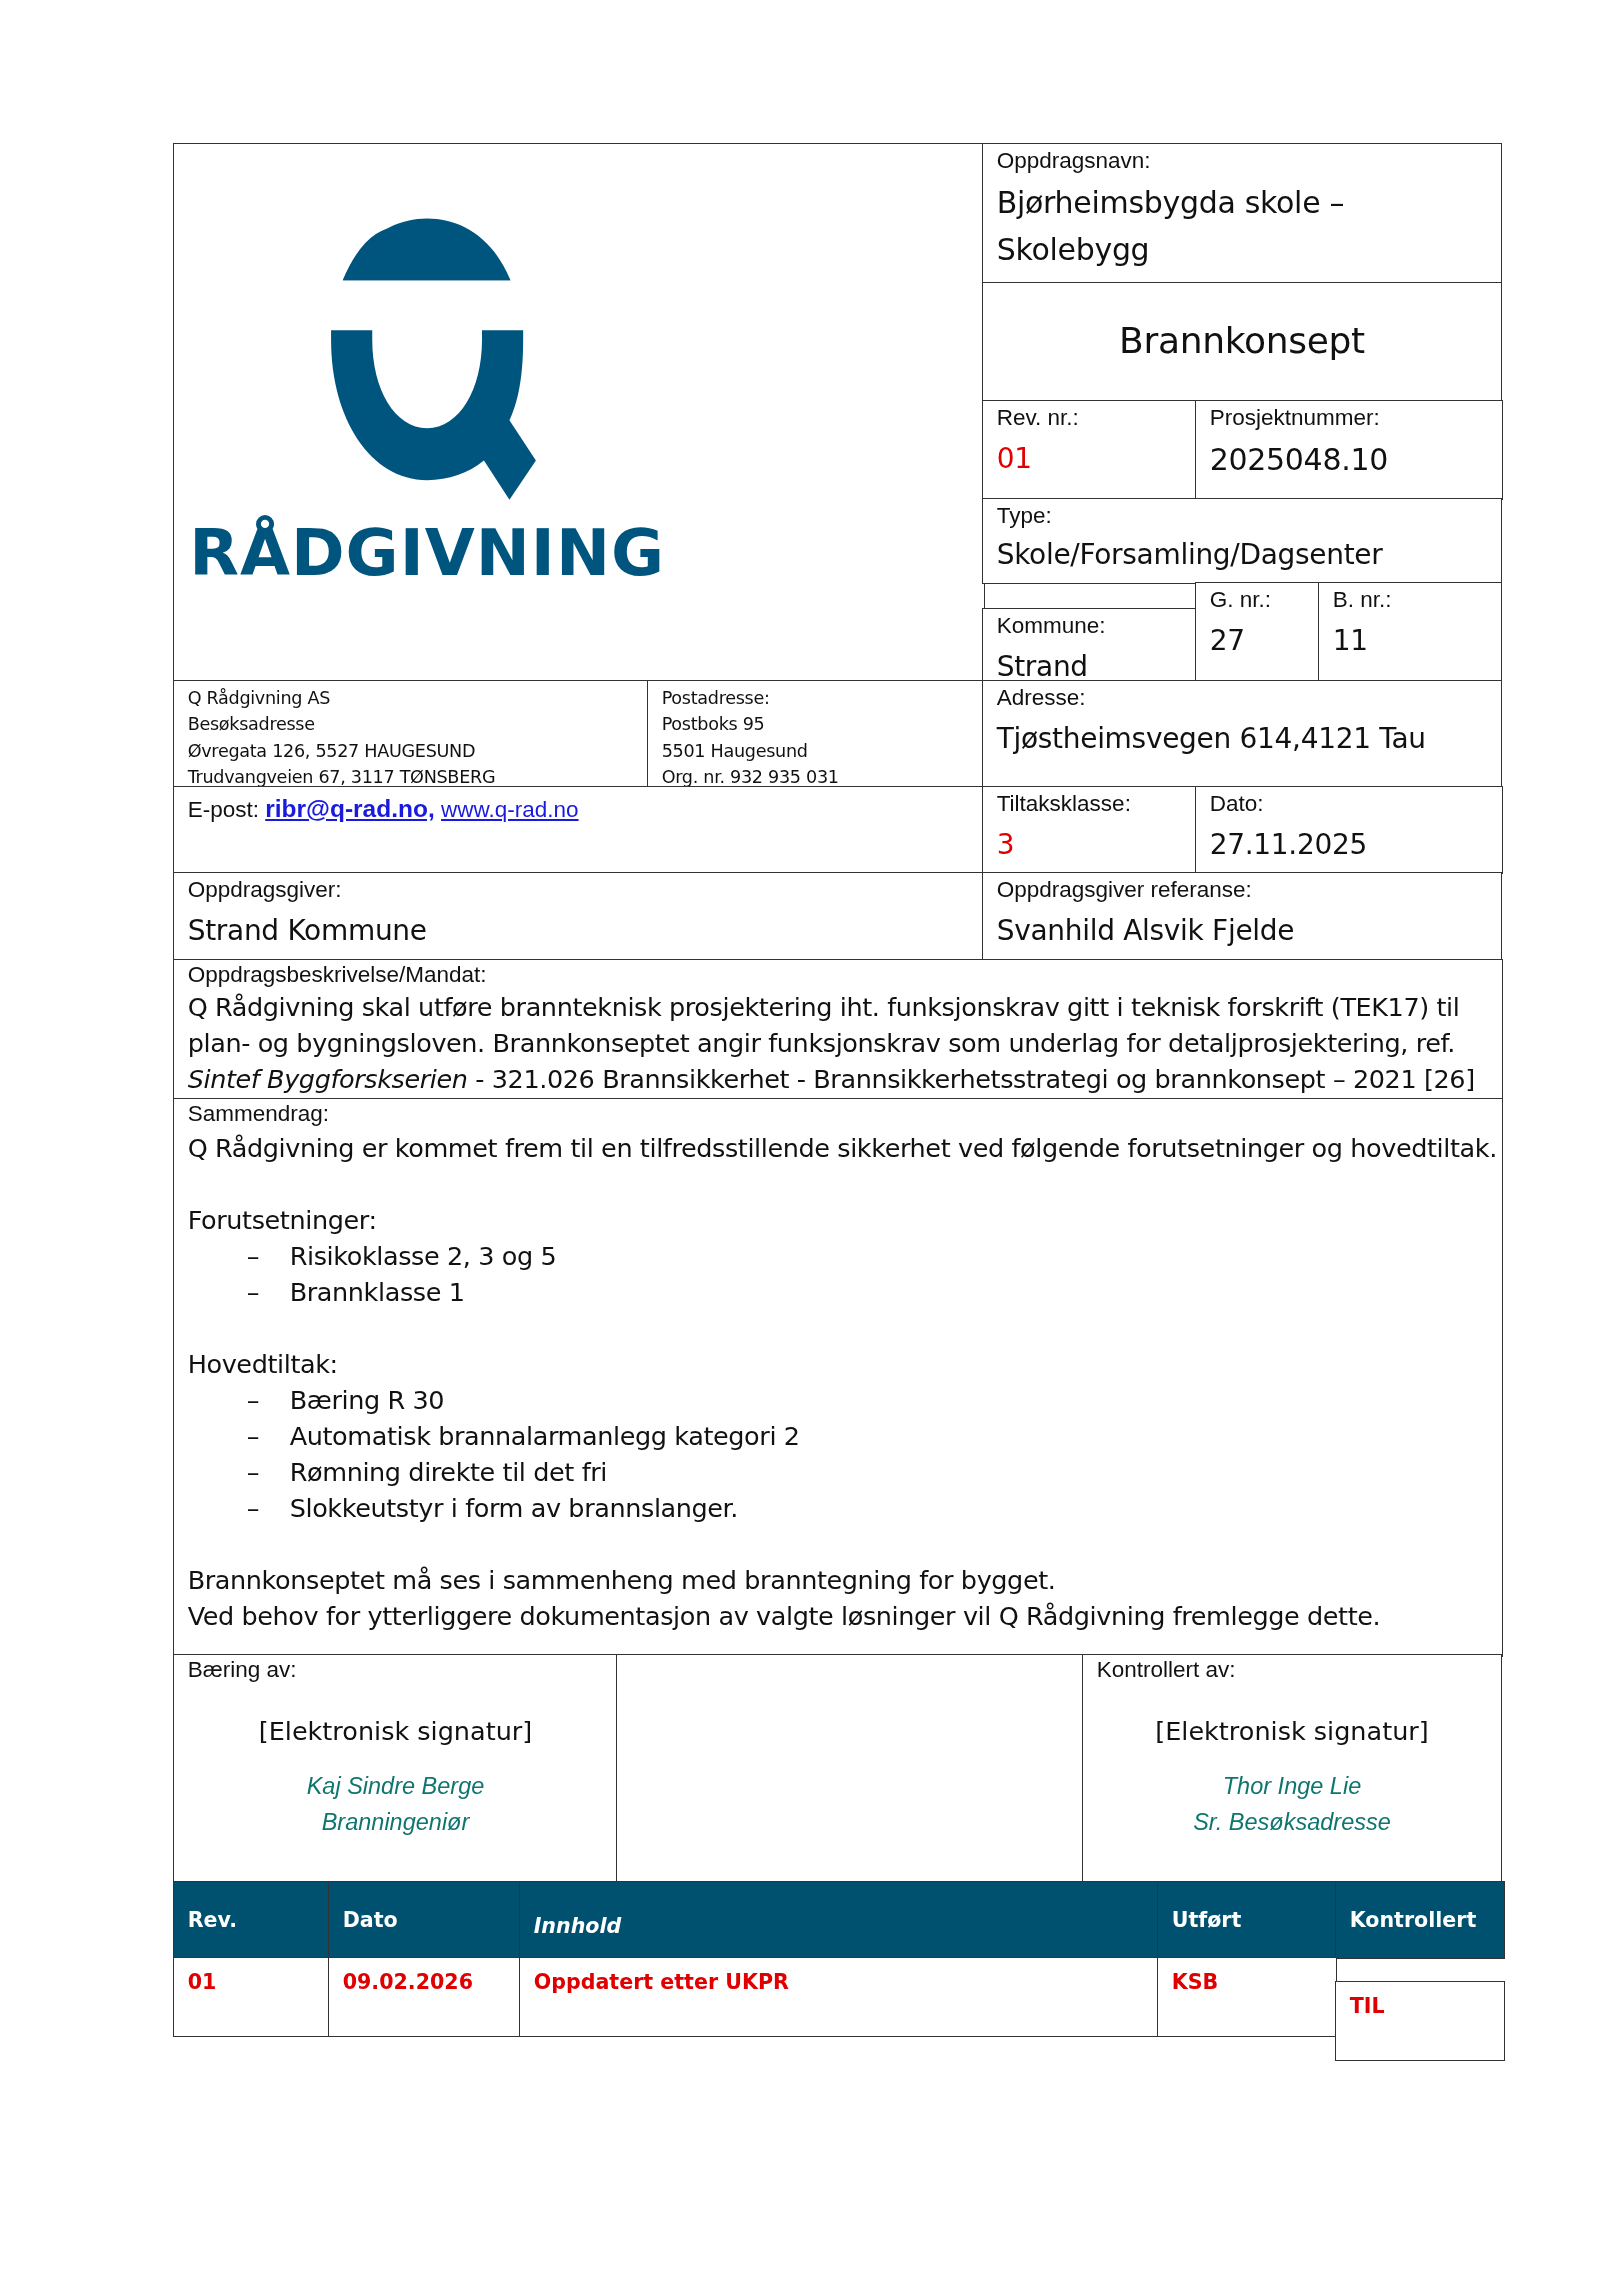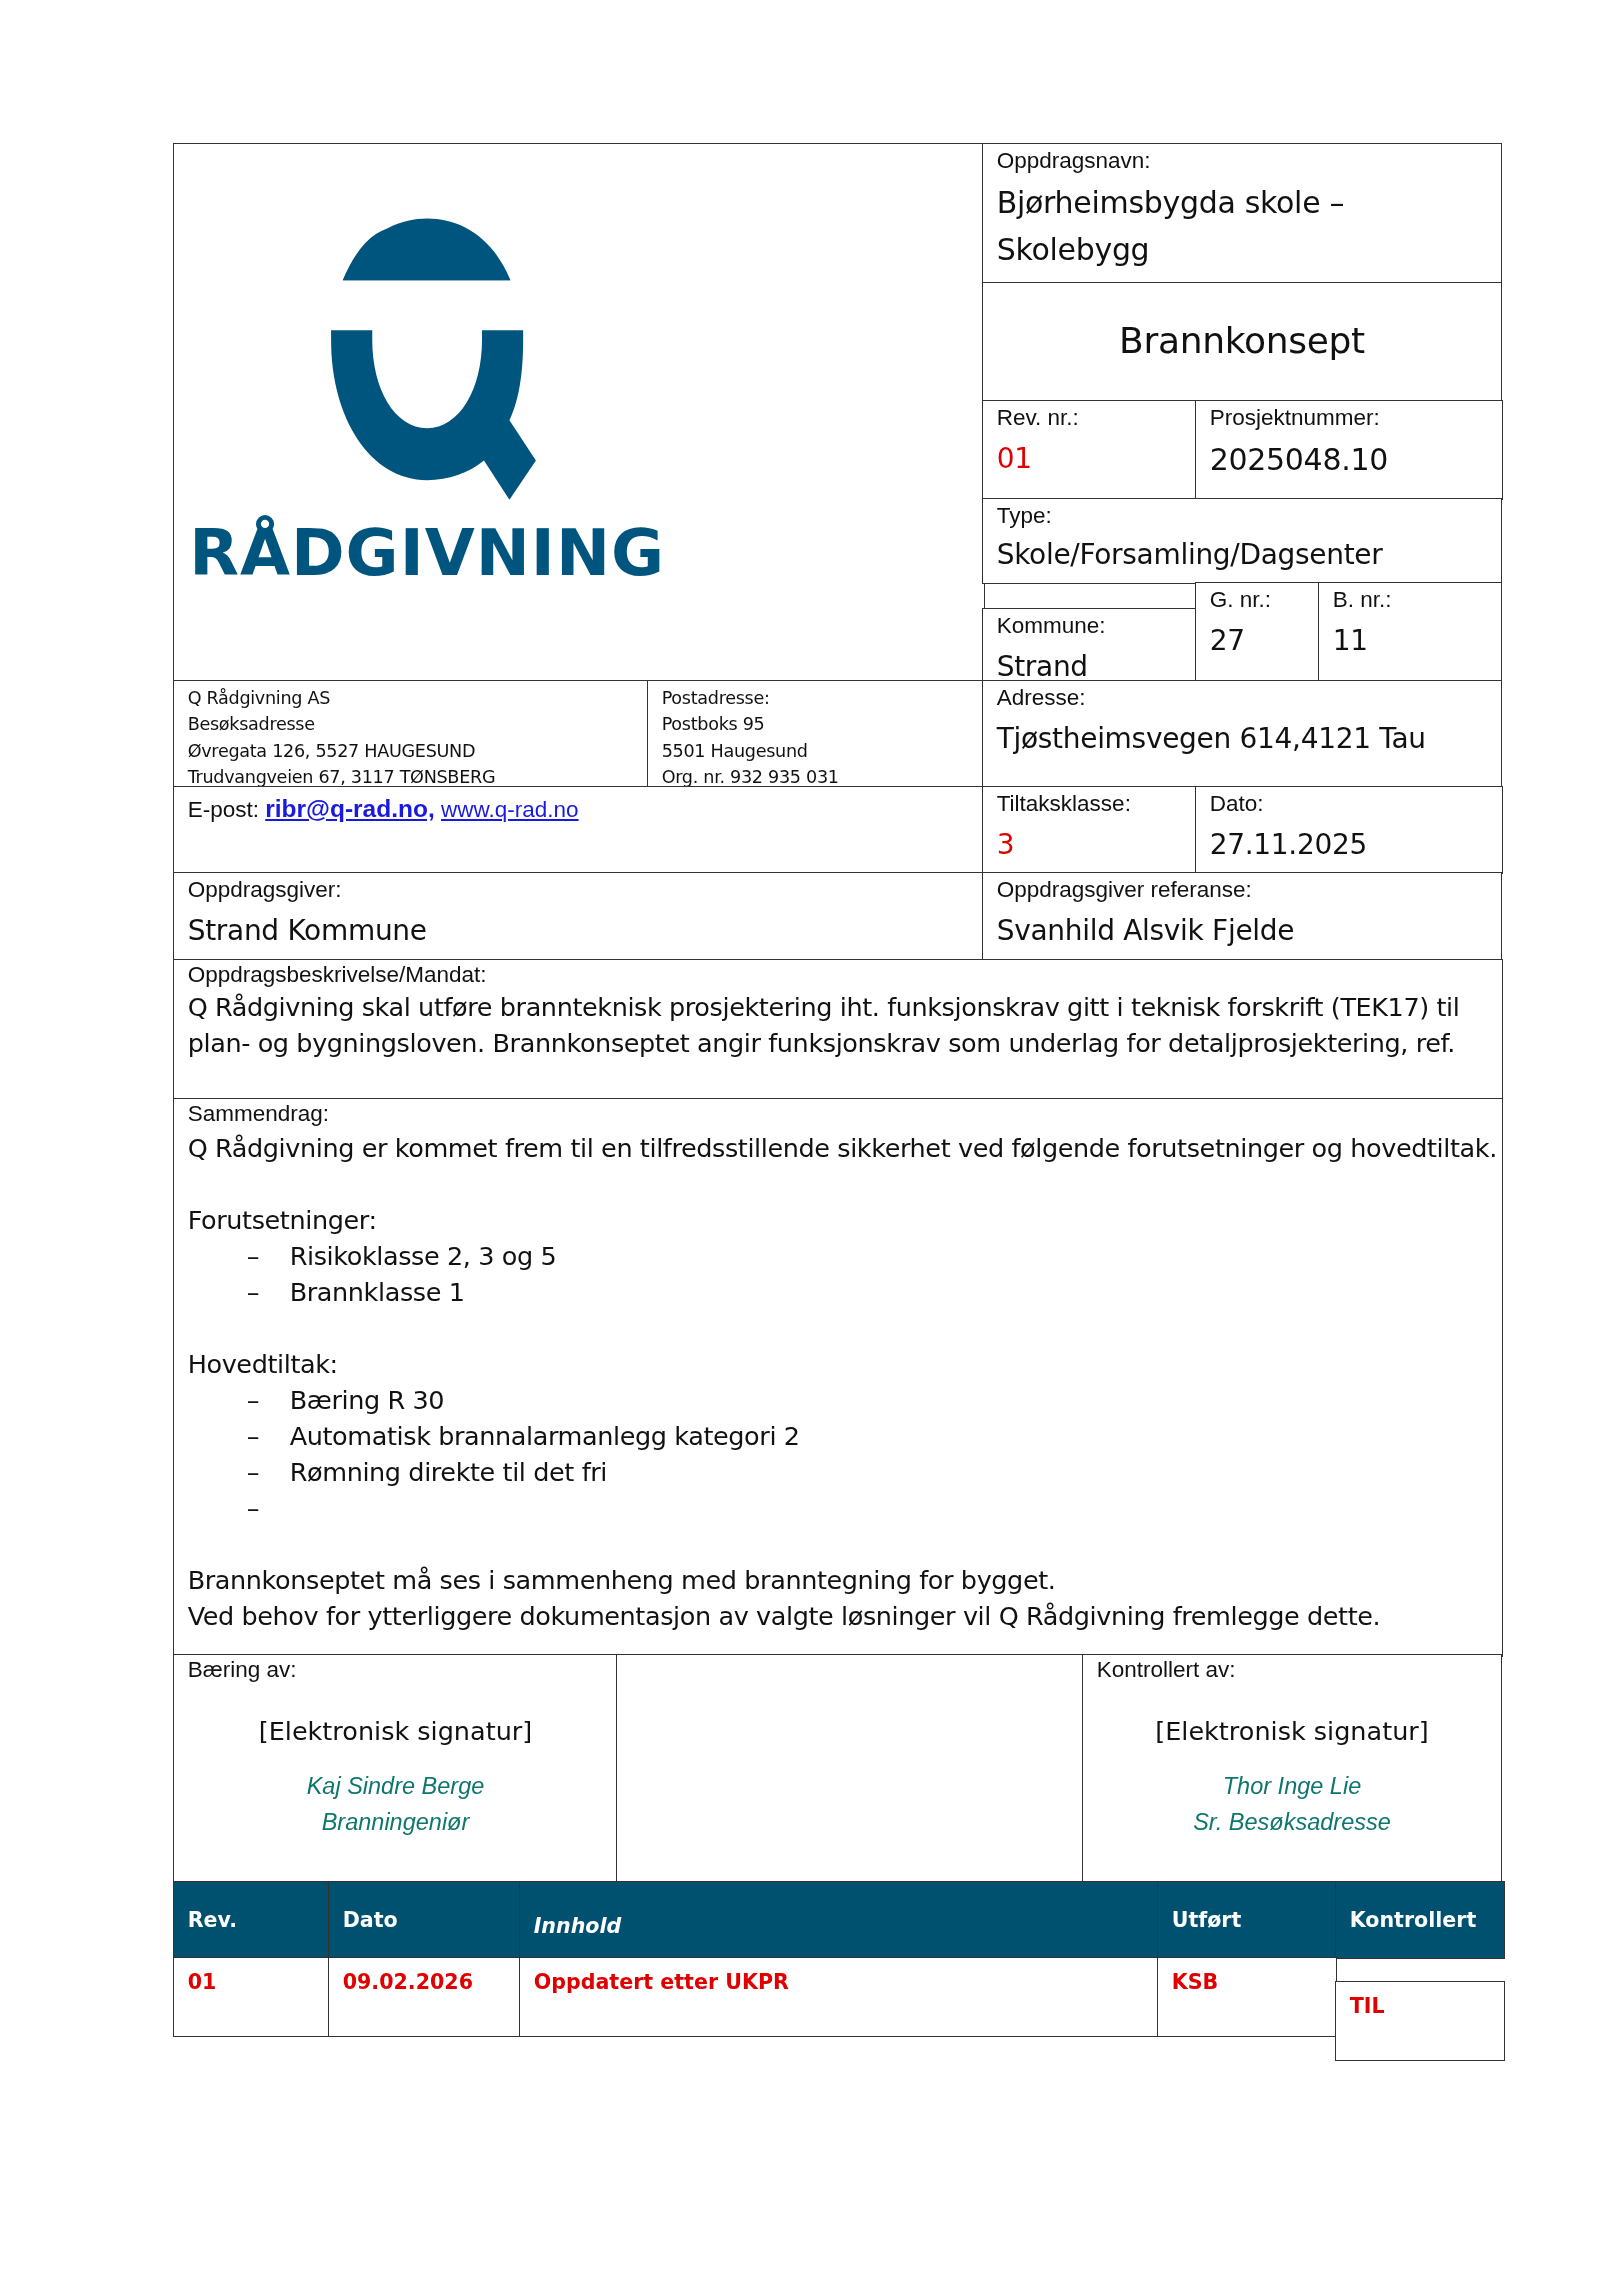--- a/index.html
+++ b/index.html
@@ -117,20 +117,21 @@
 <div class="cell" style="left:982px;top:872px;width:520px;height:88px;">
   <span class="lbl">Oppdragsgiver referanse:</span>
   <span class="val" style="top:41px;">Svanhild Alsvik Fjelde</span>
 </div>
 
 <div class="cell" style="left:173px;top:959px;width:1330px;height:141px;">
   <span class="lbl" style="top:2px;">Oppdragsbeskrivelse/Mandat:</span>
   <div class="body-txt" style="position:absolute;left:13.7px;top:29px;white-space:nowrap;">
     <div>Q Rådgivning skal utføre brannteknisk prosjektering iht. funksjonskrav gitt i teknisk forskrift (TEK17) til</div>
     <div>plan- og bygningsloven. Brannkonseptet angir funksjonskrav som underlag for detaljprosjektering, ref.</div>
+    <div><i>Sintef Byggforskserien</i><span> - 321.026 Brannsikkerhet - Brannsikkerhetsstrategi og brannkonsept – 2021 [26]</span></div>
   </div>
 </div>
 
 <div class="cell" style="left:173px;top:1098px;width:1330px;height:559px;">
   <span class="lbl" style="top:2px;">Sammendrag:</span>
   <div class="body-txt" style="position:absolute;left:13.7px;top:31px;right:9.8px;white-space:nowrap;">
     <div>Q Rådgivning er kommet frem til en tilfredsstillende sikkerhet ved følgende forutsetninger og hovedtiltak.</div>
     <div style="height:36px;"></div>
     <div>Forutsetninger:</div>
     <div id="prereq-list">
@@ -153,20 +154,21 @@
         <div class="bullet-row">
           <span class="bullet-dash">–</span>
           <span>Automatisk brannalarmanlegg kategori 2</span>
         </div>
         <div class="bullet-row">
           <span class="bullet-dash">–</span>
           <span>Rømning direkte til det fri</span>
         </div>
         <div class="bullet-row">
           <span class="bullet-dash">–</span>
+          <span>Slokkeutstyr i form av brannslanger.</span>
         </div>
       </div>
     <div style="height:36px;"></div>
     <div>Brannkonseptet må ses i sammenheng med branntegning for bygget.</div>
     <div>Ved behov for ytterliggere dokumentasjon av valgte løsninger vil Q Rådgivning fremlegge dette.</div>
   </div>
 </div>
 
 <div class="cell" style="left:173px;top:1654px;width:445px;height:228px;">
   <span class="lbl" style="top:2px;">Bæring av:</span>

